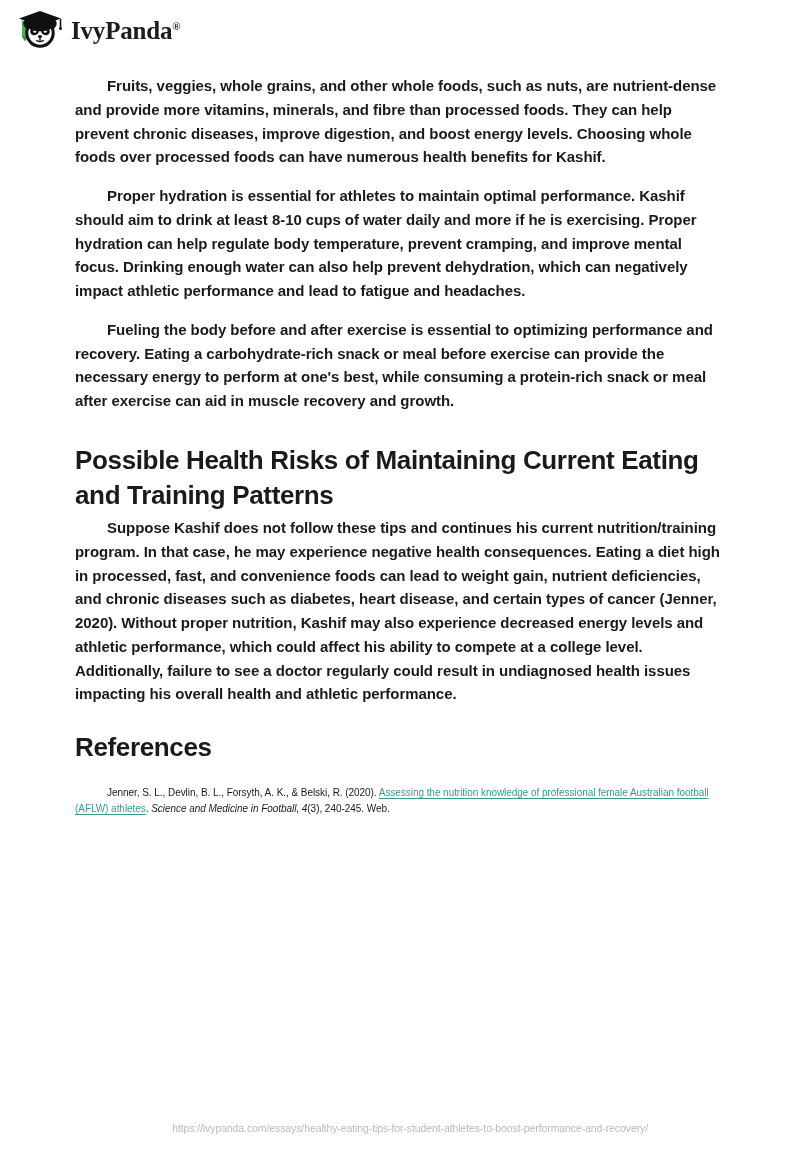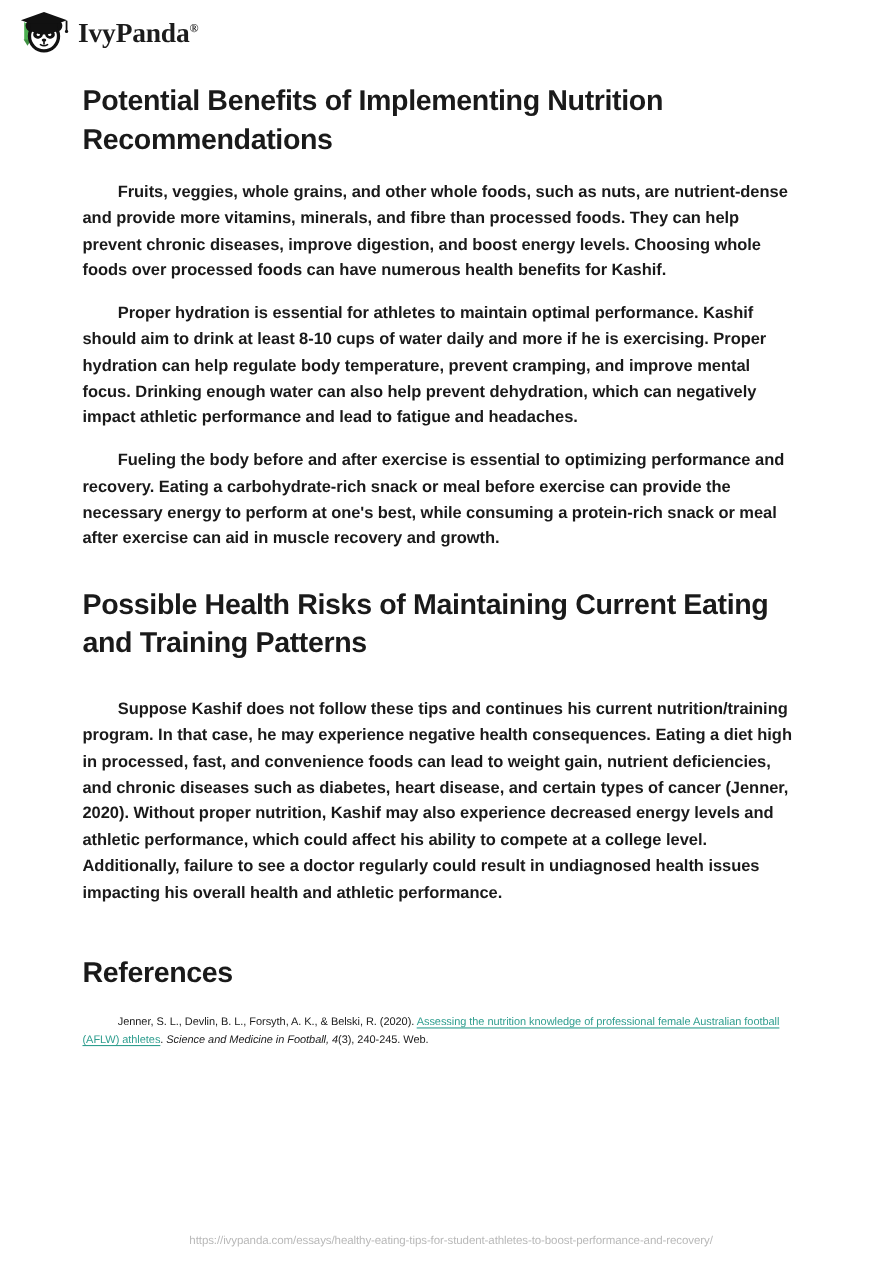--- a/index.html
+++ b/index.html
@@ -78,24 +78,24 @@
   h1.doc-heading {
     font-size: 26px;
     font-weight: bold;
     line-height: 1.33;
     margin: 0 0 20px 0;
     color: #1a1a1a;
     letter-spacing: -0.35px;
   }
   h1.doc-heading.second {
     margin-top: 30px;
-    margin-bottom: 32px;
+    margin-bottom: 4px;
   }
   h1.doc-heading.refs {
-    margin-top: 44px;
+    margin-top: 24px;
     margin-bottom: 20px;
   }
   p.body-para {
     font-size: 15px;
     line-height: 1.585;
     margin: 0 0 15px 0;
     text-indent: 32px;
     color: #1a1a1a;
     letter-spacing: -0.05px;
     font-weight: bold;
@@ -159,21 +159,20 @@
         <circle cx="46.5" cy="22.6" r="1.5" fill="#111111"></circle>
       </svg>
     </span>
     <span class="brand-name"><span>IvyPanda</span><span class="brand-reg">®</span></span>
   </div>
 
 </div>
 
 <div class="content">
 
-  <h1 class="doc-heading">Potential Benefits of Implementing Nutrition Recommendations</h1>
 
   <p class="body-para">Fruits, veggies, whole grains, and other whole foods, such as nuts, are nutrient-dense and provide more vitamins, minerals, and fibre than processed foods. They can help prevent chronic diseases, improve digestion, and boost energy levels. Choosing whole foods over processed foods can have numerous health benefits for Kashif.</p>
   <p class="body-para">Proper hydration is essential for athletes to maintain optimal performance. Kashif should aim to drink at least 8-10 cups of water daily and more if he is exercising. Proper hydration can help regulate body temperature, prevent cramping, and improve mental focus. Drinking enough water can also help prevent dehydration, which can negatively impact athletic performance and lead to fatigue and headaches.</p>
   <p class="body-para">Fueling the body before and after exercise is essential to optimizing performance and recovery. Eating a carbohydrate-rich snack or meal before exercise can provide the necessary energy to perform at one's best, while consuming a protein-rich snack or meal after exercise can aid in muscle recovery and growth.</p>
 
   <h1 class="doc-heading second">Possible Health Risks of Maintaining Current Eating and Training Patterns</h1>
 
   <p class="body-para">Suppose Kashif does not follow these tips and continues his current nutrition/training program. In that case, he may experience negative health consequences. Eating a diet high in processed, fast, and convenience foods can lead to weight gain, nutrient deficiencies, and chronic diseases such as diabetes, heart disease, and certain types of cancer (Jenner, 2020). Without proper nutrition, Kashif may also experience decreased energy levels and athletic performance, which could affect his ability to compete at a college level. Additionally, failure to see a doctor regularly could result in undiagnosed health issues impacting his overall health and athletic performance.</p>
 
   <h1 class="doc-heading refs">References</h1>

